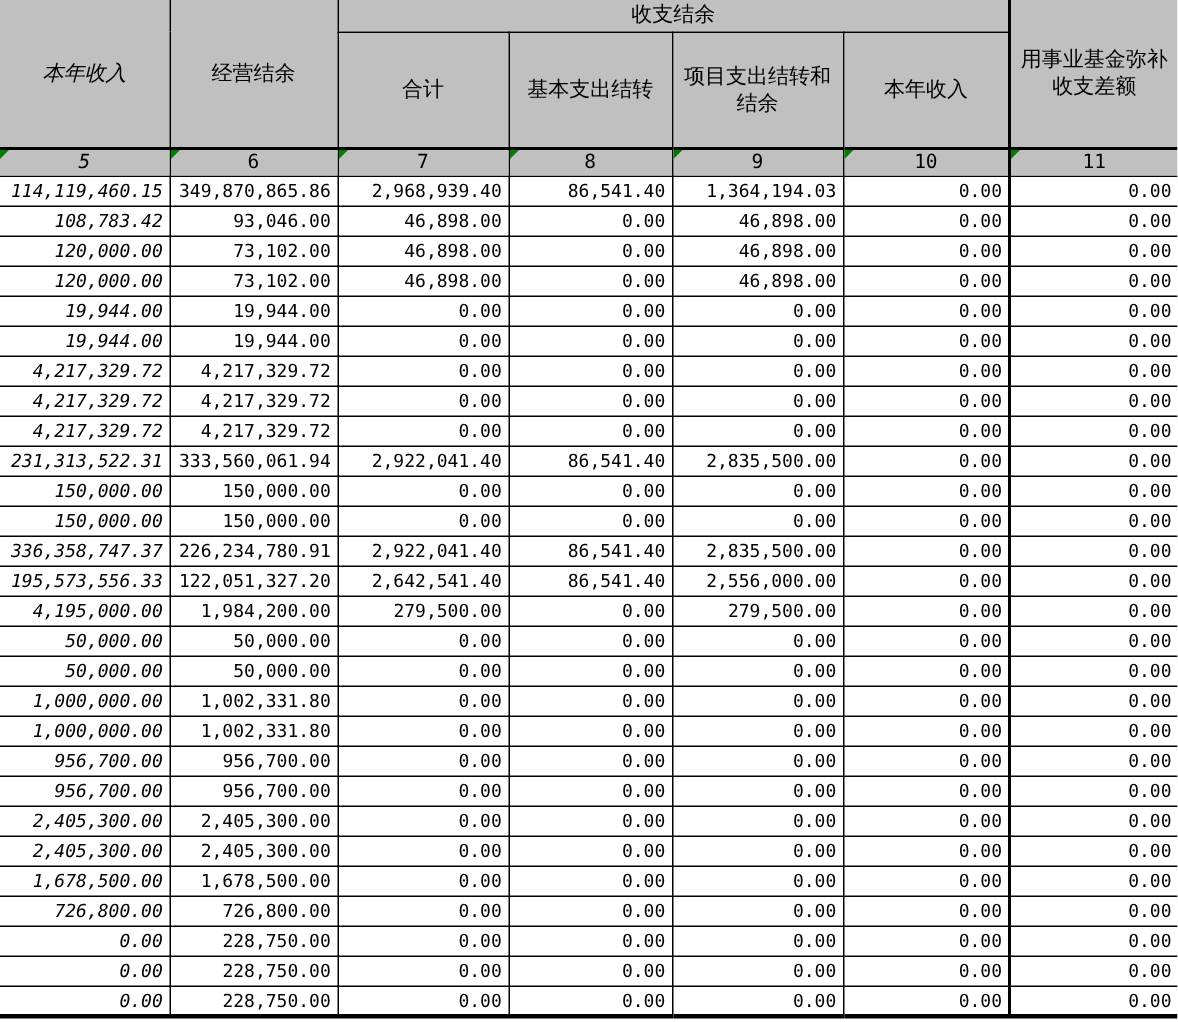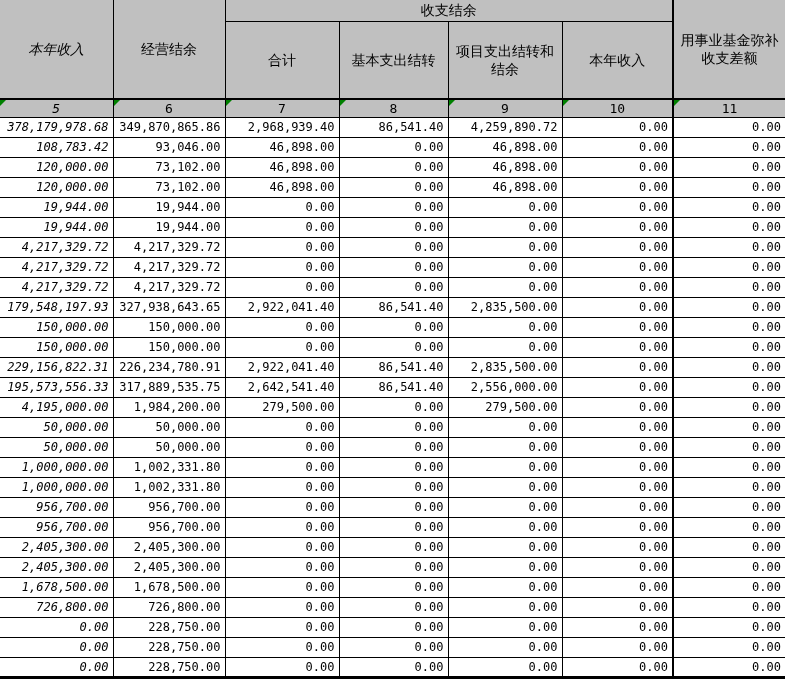--- a/index.html
+++ b/index.html
@@ -92,25 +92,25 @@
         <td><span class="tri"></span>6</td>
         <td><span class="tri"></span>7</td>
         <td><span class="tri"></span>8</td>
         <td><span class="tri"></span>9</td>
         <td><span class="tri"></span>10</td>
         <td class="thick-l no-r"><span class="tri"></span>11</td>
       </tr>
   </thead>
   <tbody id="data-body">
       <tr>
-        <td class="no-l">378,179,978.68</td>
+        <td class="no-l">114,119,460.15</td>
         <td>349,870,865.86</td>
         <td>2,968,939.40</td>
         <td>86,541.40</td>
-        <td>4,259,890.72</td>
+        <td>1,364,194.03</td>
         <td>0.00</td>
         <td class="thick-l no-r">0.00</td>
       </tr>
       <tr>
         <td class="no-l">108,783.42</td>
         <td>93,046.00</td>
         <td>46,898.00</td>
         <td>0.00</td>
         <td>46,898.00</td>
         <td>0.00</td>
@@ -173,22 +173,22 @@
       <tr>
         <td class="no-l">4,217,329.72</td>
         <td>4,217,329.72</td>
         <td>0.00</td>
         <td>0.00</td>
         <td>0.00</td>
         <td>0.00</td>
         <td class="thick-l no-r">0.00</td>
       </tr>
       <tr>
-        <td class="no-l">179,548,197.93</td>
-        <td>327,938,643.65</td>
+        <td class="no-l">231,313,522.31</td>
+        <td>333,560,061.94</td>
         <td>2,922,041.40</td>
         <td>86,541.40</td>
         <td>2,835,500.00</td>
         <td>0.00</td>
         <td class="thick-l no-r">0.00</td>
       </tr>
       <tr>
         <td class="no-l">150,000.00</td>
         <td>150,000.00</td>
         <td>0.00</td>
@@ -200,31 +200,31 @@
       <tr>
         <td class="no-l">150,000.00</td>
         <td>150,000.00</td>
         <td>0.00</td>
         <td>0.00</td>
         <td>0.00</td>
         <td>0.00</td>
         <td class="thick-l no-r">0.00</td>
       </tr>
       <tr>
-        <td class="no-l">229,156,822.31</td>
+        <td class="no-l">336,358,747.37</td>
         <td>226,234,780.91</td>
         <td>2,922,041.40</td>
         <td>86,541.40</td>
         <td>2,835,500.00</td>
         <td>0.00</td>
         <td class="thick-l no-r">0.00</td>
       </tr>
       <tr>
         <td class="no-l">195,573,556.33</td>
-        <td>317,889,535.75</td>
+        <td>122,051,327.20</td>
         <td>2,642,541.40</td>
         <td>86,541.40</td>
         <td>2,556,000.00</td>
         <td>0.00</td>
         <td class="thick-l no-r">0.00</td>
       </tr>
       <tr>
         <td class="no-l">4,195,000.00</td>
         <td>1,984,200.00</td>
         <td>279,500.00</td>

